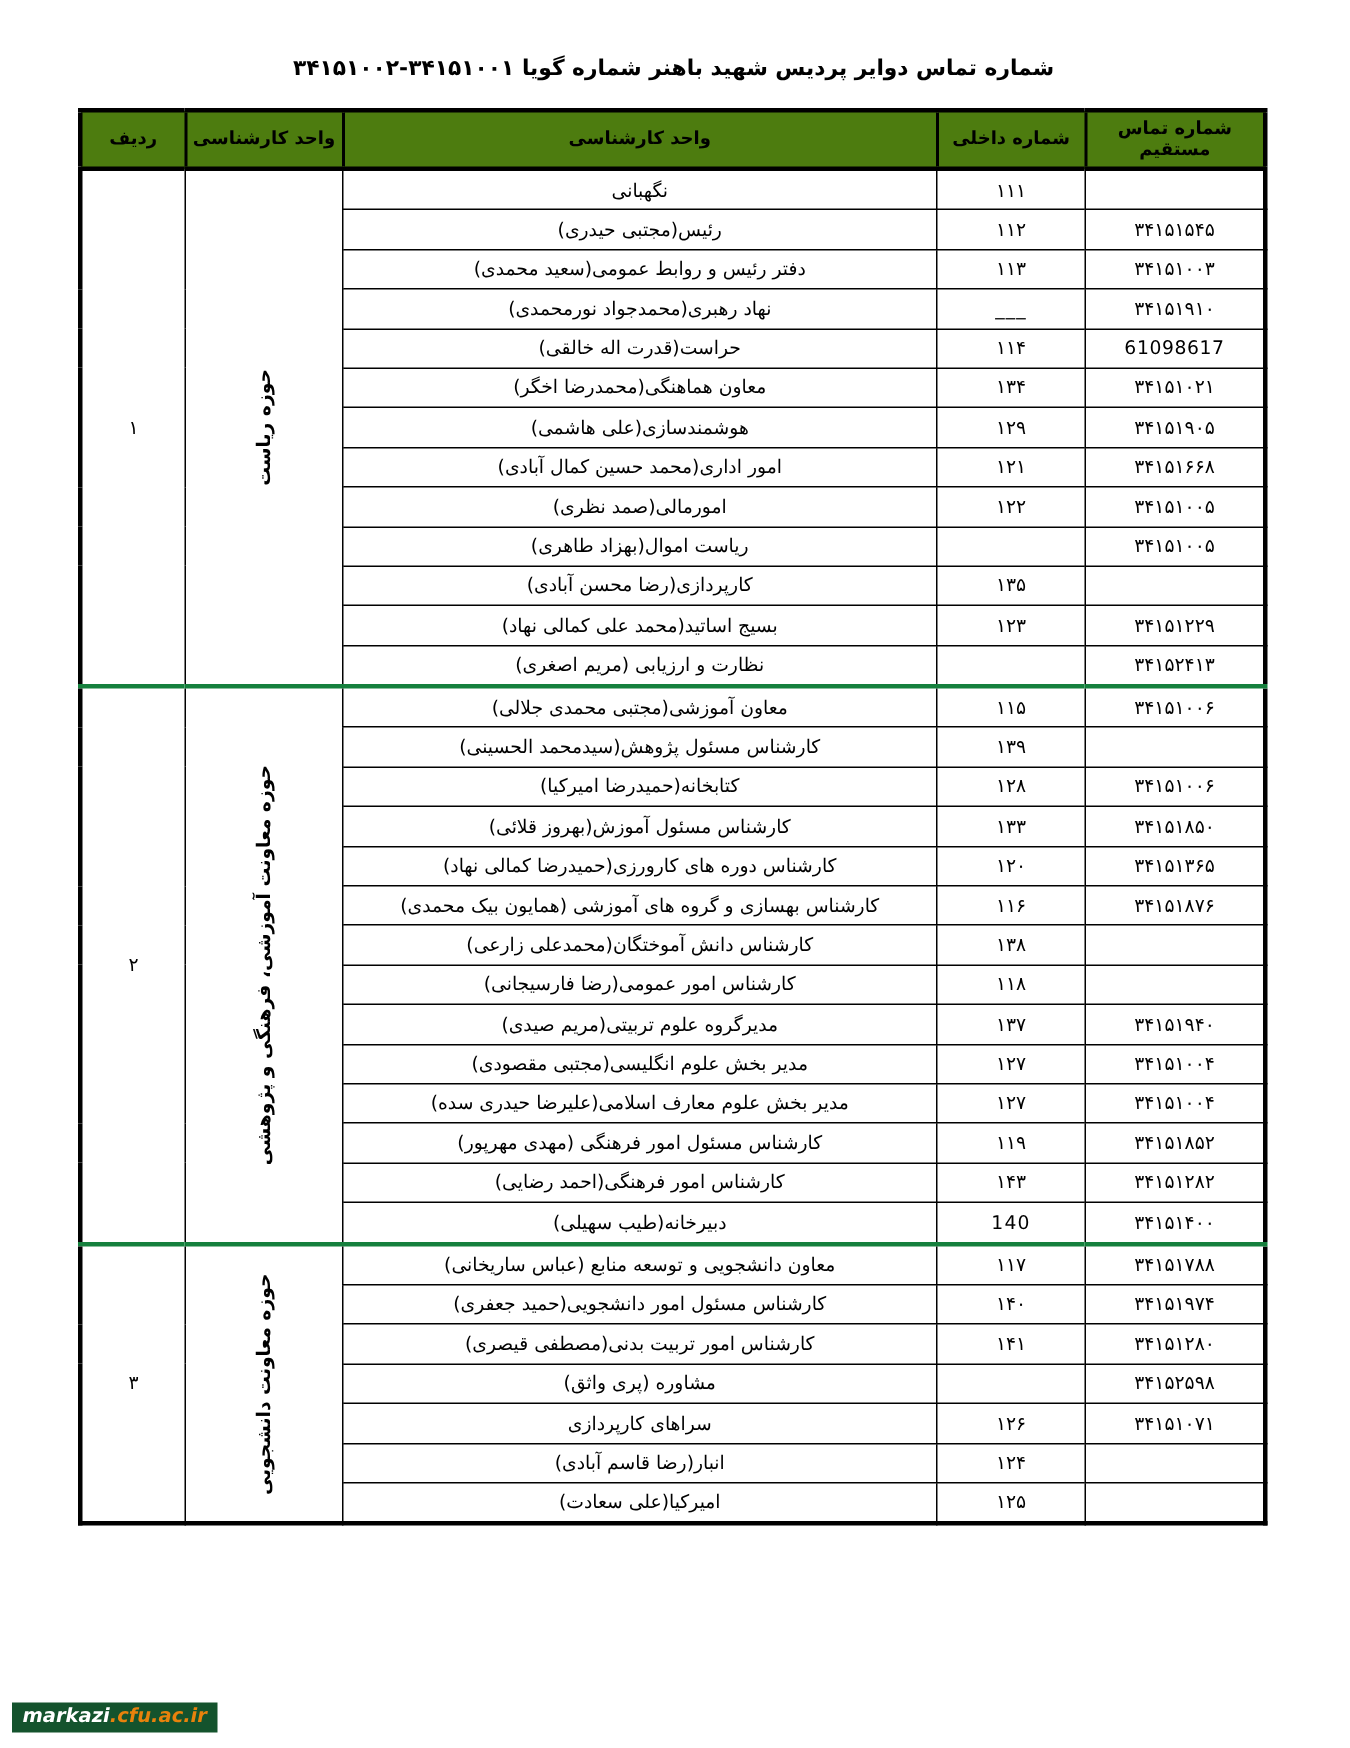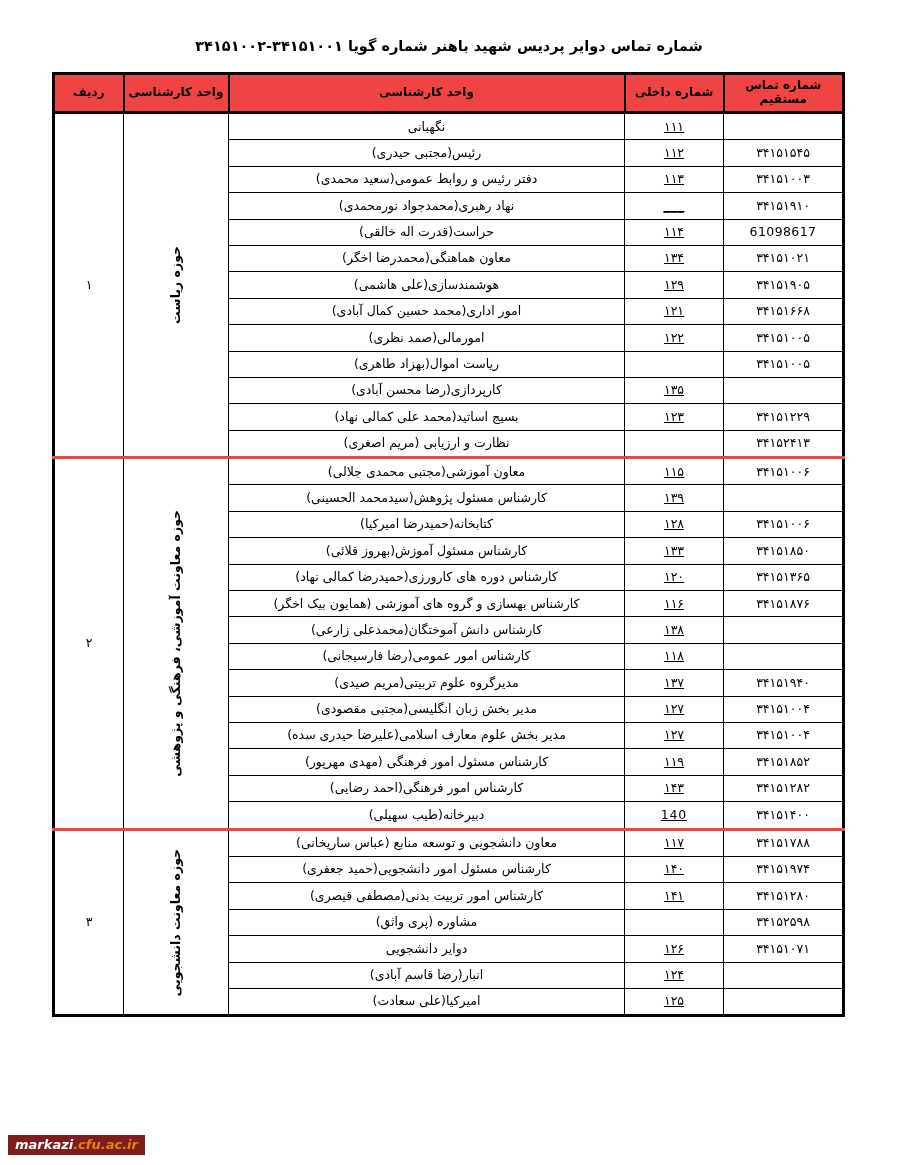--- a/index.html
+++ b/index.html
@@ -57,21 +57,21 @@
     margin: 0;
     text-align: center;
     vertical-align: middle;
     color: #000000;
     font-size: 12.5px;
     line-height: 1.15;
     background: #ffffff;
   }
 
   table.directory thead th {
-    background: #ef4444;
+    background: #4d7c0f;
     font-weight: 700;
     font-size: 12px;
     height: 36px;
     border: 2px solid #000000;
     border-top: 3px solid #000000;
     border-bottom: 3px solid #000000;
   }
 
   table.directory tbody td {
     height: 25.4px;
@@ -79,32 +79,31 @@
 
   td.num {
     font-size: 13.5px;
     letter-spacing: 0.4px;
     white-space: nowrap;
   }
   td.internal {
     font-size: 13.5px;
     letter-spacing: 0.8px;
     white-space: nowrap;
-    text-decoration: underline;
   }
   td.desc {
     font-size: 13px;
     padding: 0 6px;
     white-space: nowrap;
   }
 
   
   tr.group-start > td,
   tr.group-start > th {
-    border-top: 3px solid #ef4444;
+    border-top: 3px solid #15803d;
   }
 
   td.unit-cell {
     position: relative;
     padding: 0;
     border-right: 2px solid #000000;
     border-left: 2px solid #000000;
     border-top: 3px solid #000000;
     border-bottom: 3px solid #000000;
   }
@@ -127,21 +126,21 @@
     border-right: 2px solid #000000;
     border-left: 3px solid #000000;
     border-top: 3px solid #000000;
     border-bottom: 3px solid #000000;
   }
 
   .watermark {
     position: absolute;
     left: 8px;
     bottom: 10px;
-    background: #7f1d1d;
+    background: #14532d;
     padding: 3px 7px 4px 7px;
     font-family: "DejaVu Sans", "Liberation Sans", sans-serif;
     font-size: 13px;
     font-weight: 700;
     font-style: italic;
     line-height: 1;
     direction: ltr;
     white-space: nowrap;
   }
   .watermark .wm-a { color: #ffffff; }
@@ -265,41 +264,41 @@
           <td class="desc">کارشناس مسئول آموزش(بهروز قلائی)</td>
         </tr>
         <tr>
           <td class="num">۳۴۱۵۱۳۶۵</td>
           <td class="internal">۱۲۰</td>
           <td class="desc">کارشناس دوره های کارورزی(حمیدرضا کمالی نهاد)</td>
         </tr>
         <tr>
           <td class="num">۳۴۱۵۱۸۷۶</td>
           <td class="internal">۱۱۶</td>
-          <td class="desc">کارشناس بهسازی و گروه های آموزشی (همایون بیک اخگر)</td>
+          <td class="desc">کارشناس بهسازی و گروه های آموزشی (همایون بیک محمدی)</td>
         </tr>
         <tr>
           <td class="num"></td>
           <td class="internal">۱۳۸</td>
           <td class="desc">کارشناس دانش آموختگان(محمدعلی زارعی)</td>
         </tr>
         <tr>
           <td class="num"></td>
           <td class="internal">۱۱۸</td>
           <td class="desc">کارشناس امور عمومی(رضا فارسیجانی)</td>
         </tr>
         <tr>
           <td class="num">۳۴۱۵۱۹۴۰</td>
           <td class="internal">۱۳۷</td>
           <td class="desc">مدیرگروه علوم تربیتی(مریم صیدی)</td>
         </tr>
         <tr>
           <td class="num">۳۴۱۵۱۰۰۴</td>
           <td class="internal">۱۲۷</td>
-          <td class="desc">مدیر بخش زبان انگلیسی(مجتبی مقصودی)</td>
+          <td class="desc">مدیر بخش علوم انگلیسی(مجتبی مقصودی)</td>
         </tr>
         <tr>
           <td class="num">۳۴۱۵۱۰۰۴</td>
           <td class="internal">۱۲۷</td>
           <td class="desc">مدیر بخش علوم معارف اسلامی(علیرضا حیدری سده)</td>
         </tr>
         <tr>
           <td class="num">۳۴۱۵۱۸۵۲</td>
           <td class="internal">۱۱۹</td>
           <td class="desc">کارشناس مسئول امور فرهنگی (مهدی مهرپور)</td>
@@ -334,21 +333,21 @@
           <td class="desc">کارشناس امور تربیت بدنی(مصطفی قیصری)</td>
         </tr>
         <tr>
           <td class="num">۳۴۱۵۲۵۹۸</td>
           <td class="internal"></td>
           <td class="desc">مشاوره (پری واثق)</td>
         </tr>
         <tr>
           <td class="num">۳۴۱۵۱۰۷۱</td>
           <td class="internal">۱۲۶</td>
-          <td class="desc">دوایر دانشجویی</td>
+          <td class="desc">سراهای کارپردازی</td>
         </tr>
         <tr>
           <td class="num"></td>
           <td class="internal">۱۲۴</td>
           <td class="desc">انبار(رضا قاسم آبادی)</td>
         </tr>
         <tr>
           <td class="num"></td>
           <td class="internal">۱۲۵</td>
           <td class="desc">امیرکیا(علی سعادت)</td>

